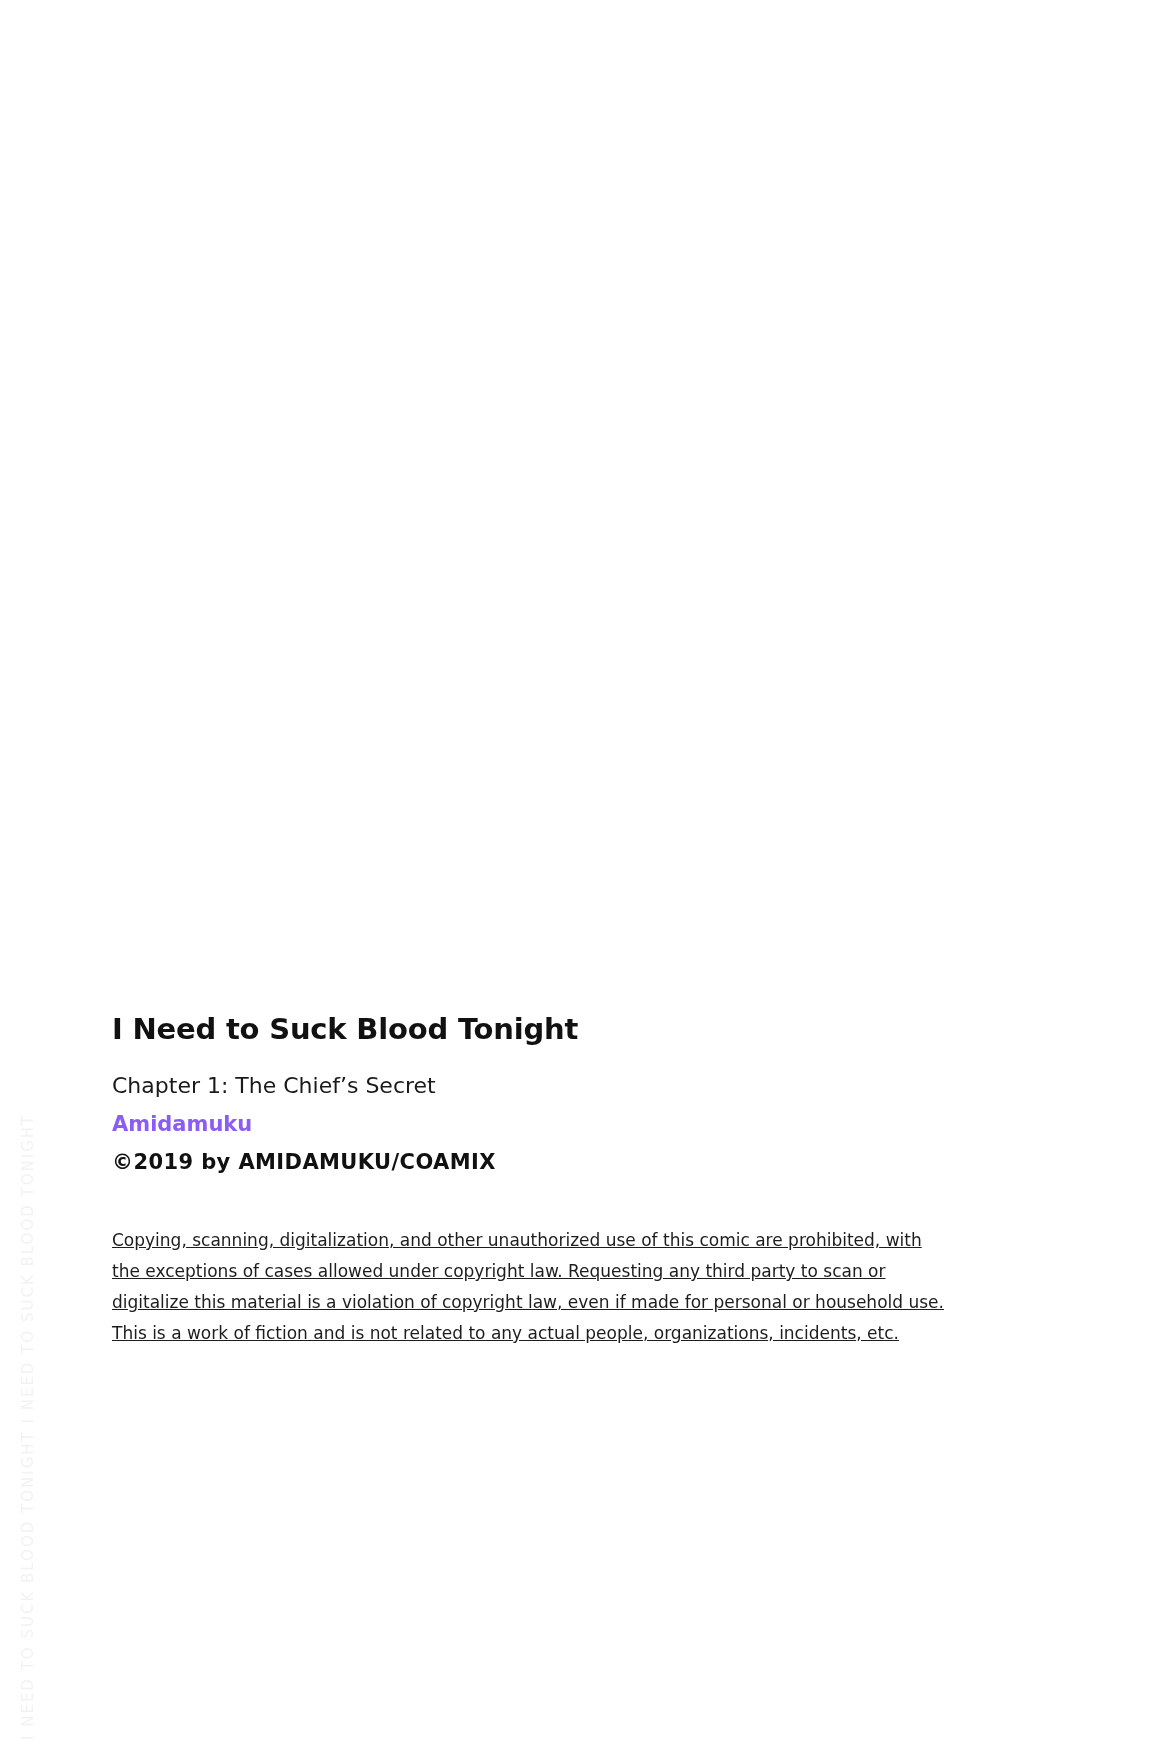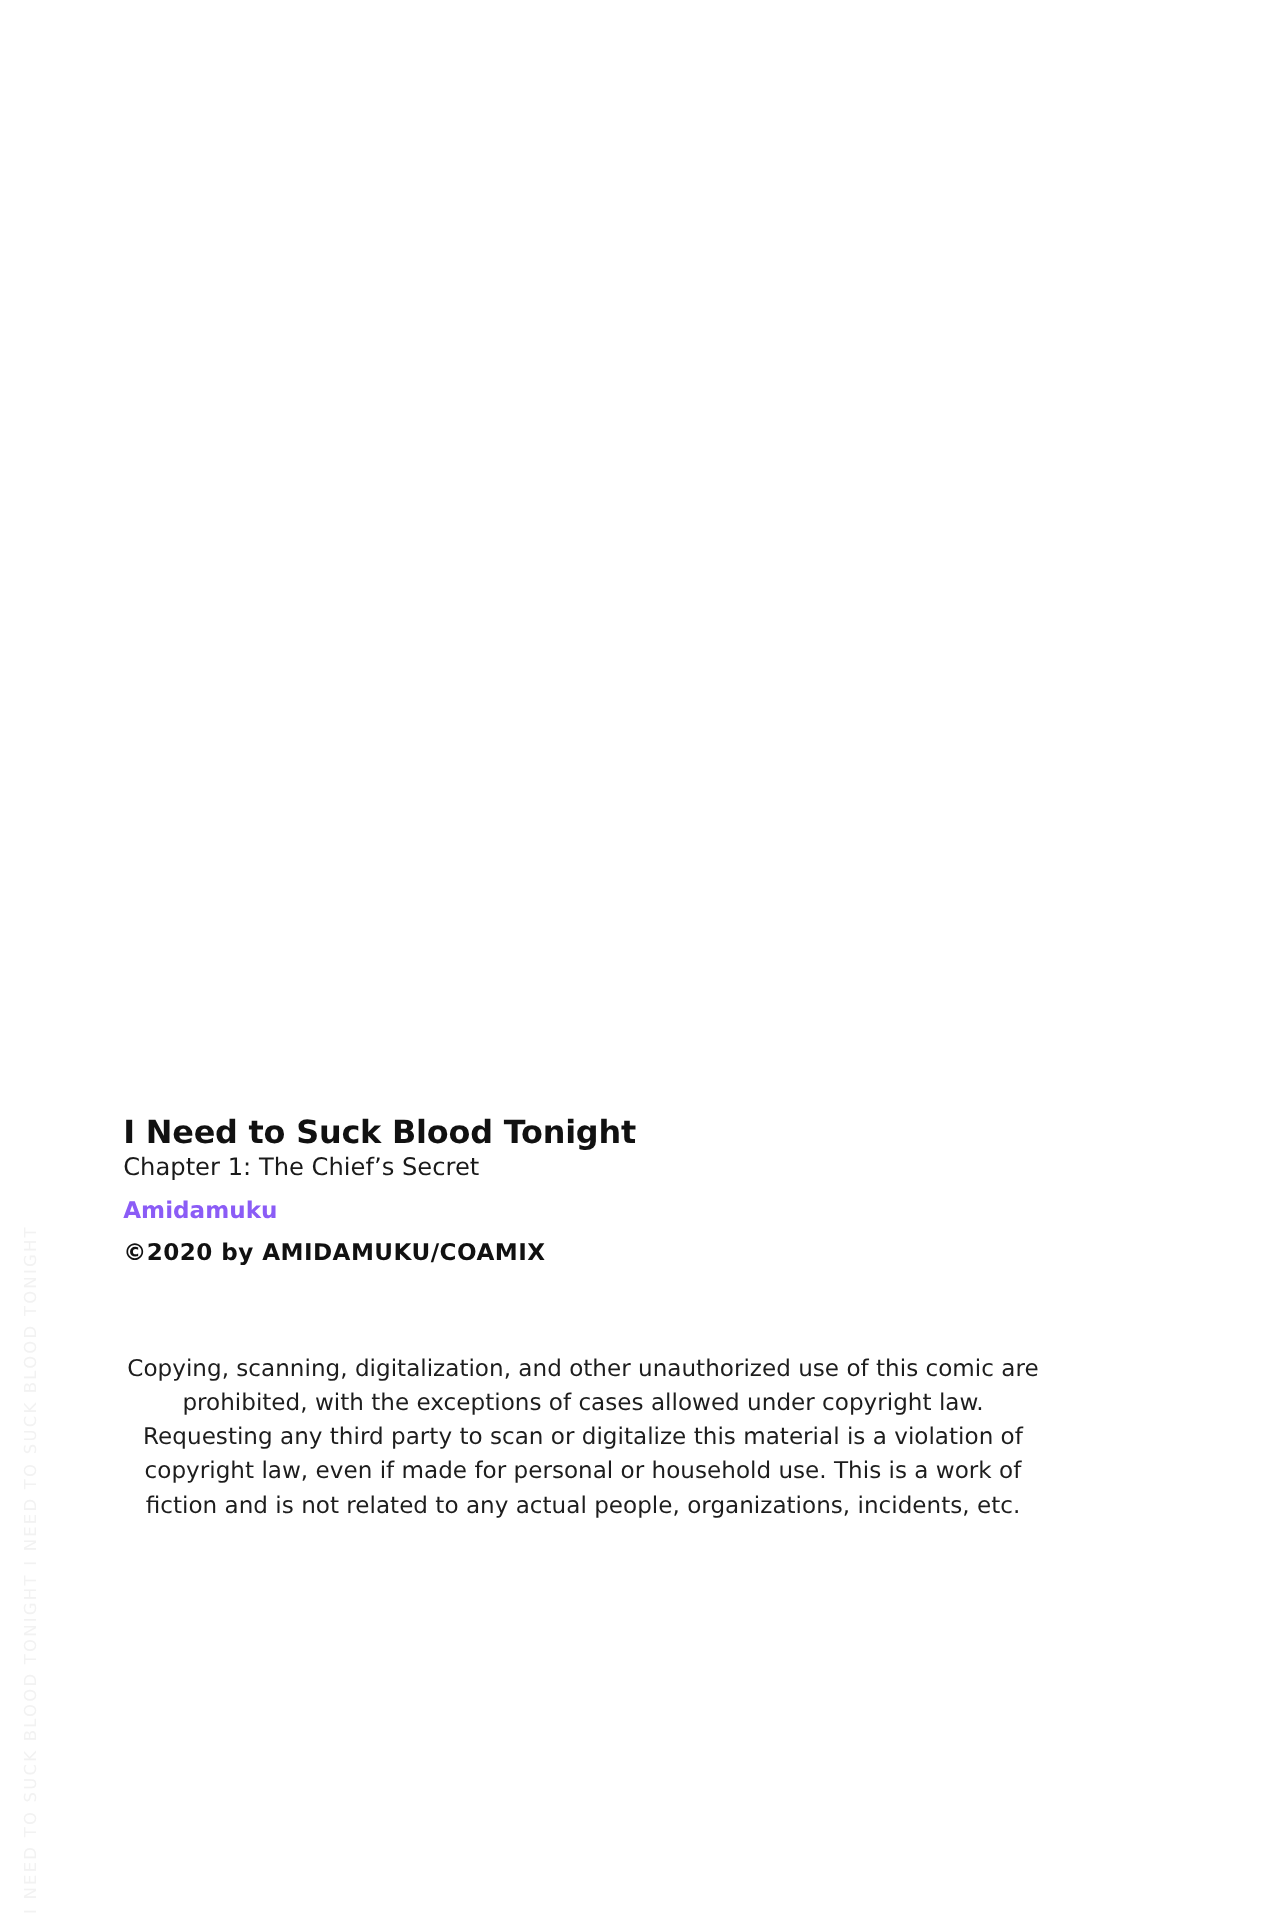--- a/index.html
+++ b/index.html
@@ -39,21 +39,21 @@
     position: absolute;
     left: 112px;
     top: 1012px;
     width: 950px;
   }
 
   .title {
     font-size: 29px;
     font-weight: bold;
     letter-spacing: -0.2px;
-    margin: 0 0 3px 0;
+    margin: 0 0 27px 0;
     color: #111111;
   }
 
   .chapter {
     font-size: 22px;
     font-weight: normal;
     margin: 0 0 14px 0;
     color: #1a1a1a;
   }
 
@@ -70,31 +70,32 @@
     letter-spacing: 0.4px;
     margin: 0 0 0 0;
     color: #111111;
   }
 
   .notice {
     position: absolute;
     left: 112px;
     top: 1208px;
     width: 836px;
-    text-align: center;
-    font-size: 21px;
+    text-align: left;
+    font-size: 17px;
     line-height: 31px;
     color: #1d1d1d;
+    text-decoration: underline;
   }
 </style>
 </head>
 <body>
 
 <div class="watermark">I NEED TO SUCK BLOOD TONIGHT I NEED TO SUCK BLOOD TONIGHT</div>
 
 <div class="colophon">
   <h1 class="title">I Need to Suck Blood Tonight</h1>
   <div class="chapter">Chapter 1: The Chief’s Secret</div>
   <div class="author">Amidamuku</div>
-  <div class="copyright">©2020 by AMIDAMUKU/COAMIX</div>
+  <div class="copyright">©2019 by AMIDAMUKU/COAMIX</div>
 </div>
 
 <p class="notice">Copying, scanning, digitalization, and other unauthorized use of this comic are prohibited, with the exceptions of cases allowed under copyright law. Requesting any third party to scan or digitalize this material is a violation of copyright law, even if made for personal or household use. This is a work of fiction and is not related to any actual people, organizations, incidents, etc.</p>
 
 </body></html>

